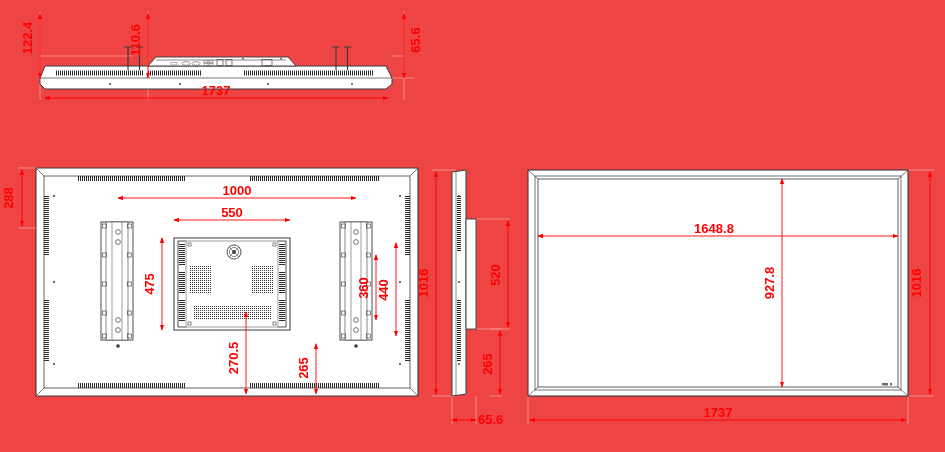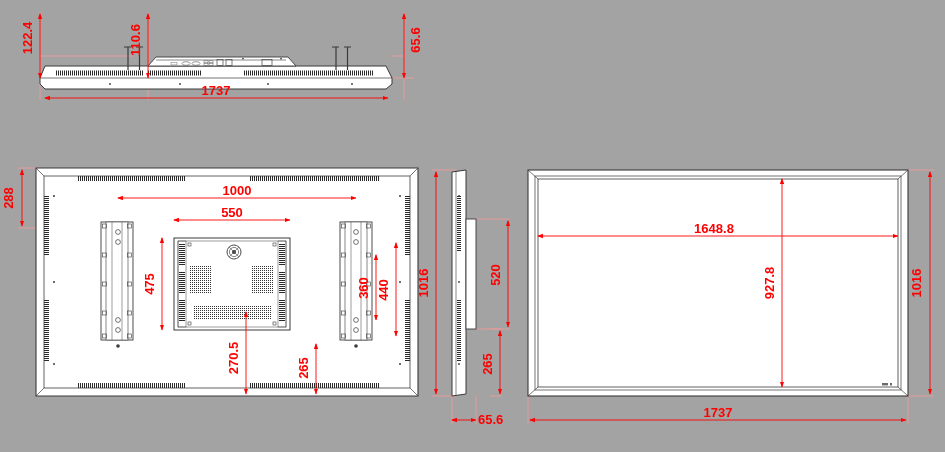--- a/index.html
+++ b/index.html
@@ -1,18 +1,18 @@
 <!DOCTYPE html>
 <html><head>
 <meta charset="utf-8">
 <style>
   html,body{margin:0;padding:0;background:#ffffff;}
   body{width:945px;height:452px;overflow:hidden;
        font-family:"Liberation Sans",sans-serif;}
-  #stage{position:relative;width:945px;height:452px;background:#a3a3a3;}
+  #stage{position:relative;width:945px;height:452px;background:#ef4444;}
   svg{display:block;}
   .dimtxt{fill:#ff0000;font-family:"Liberation Sans",sans-serif;font-size:13px;font-weight:bold;}
 </style>
 </head>
 <body>
 
 <div id="stage">
 <svg width="945" height="452" viewBox="0 0 945 452" xmlns="http://www.w3.org/2000/svg">
 
   <defs>

